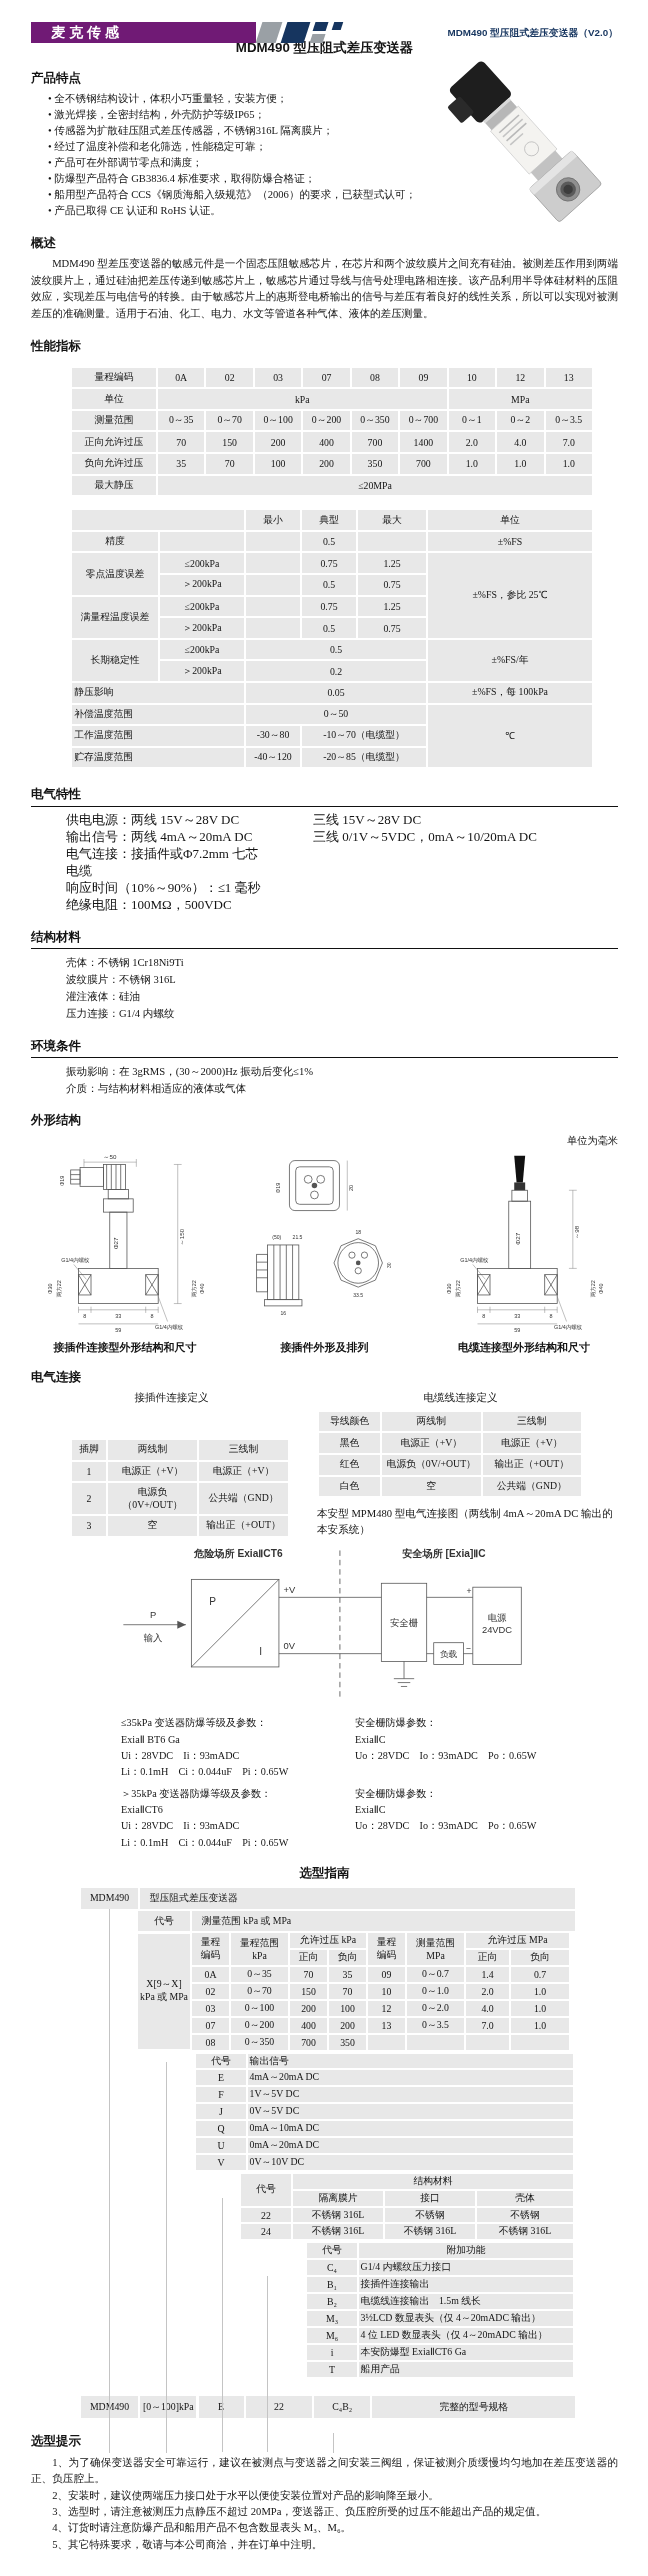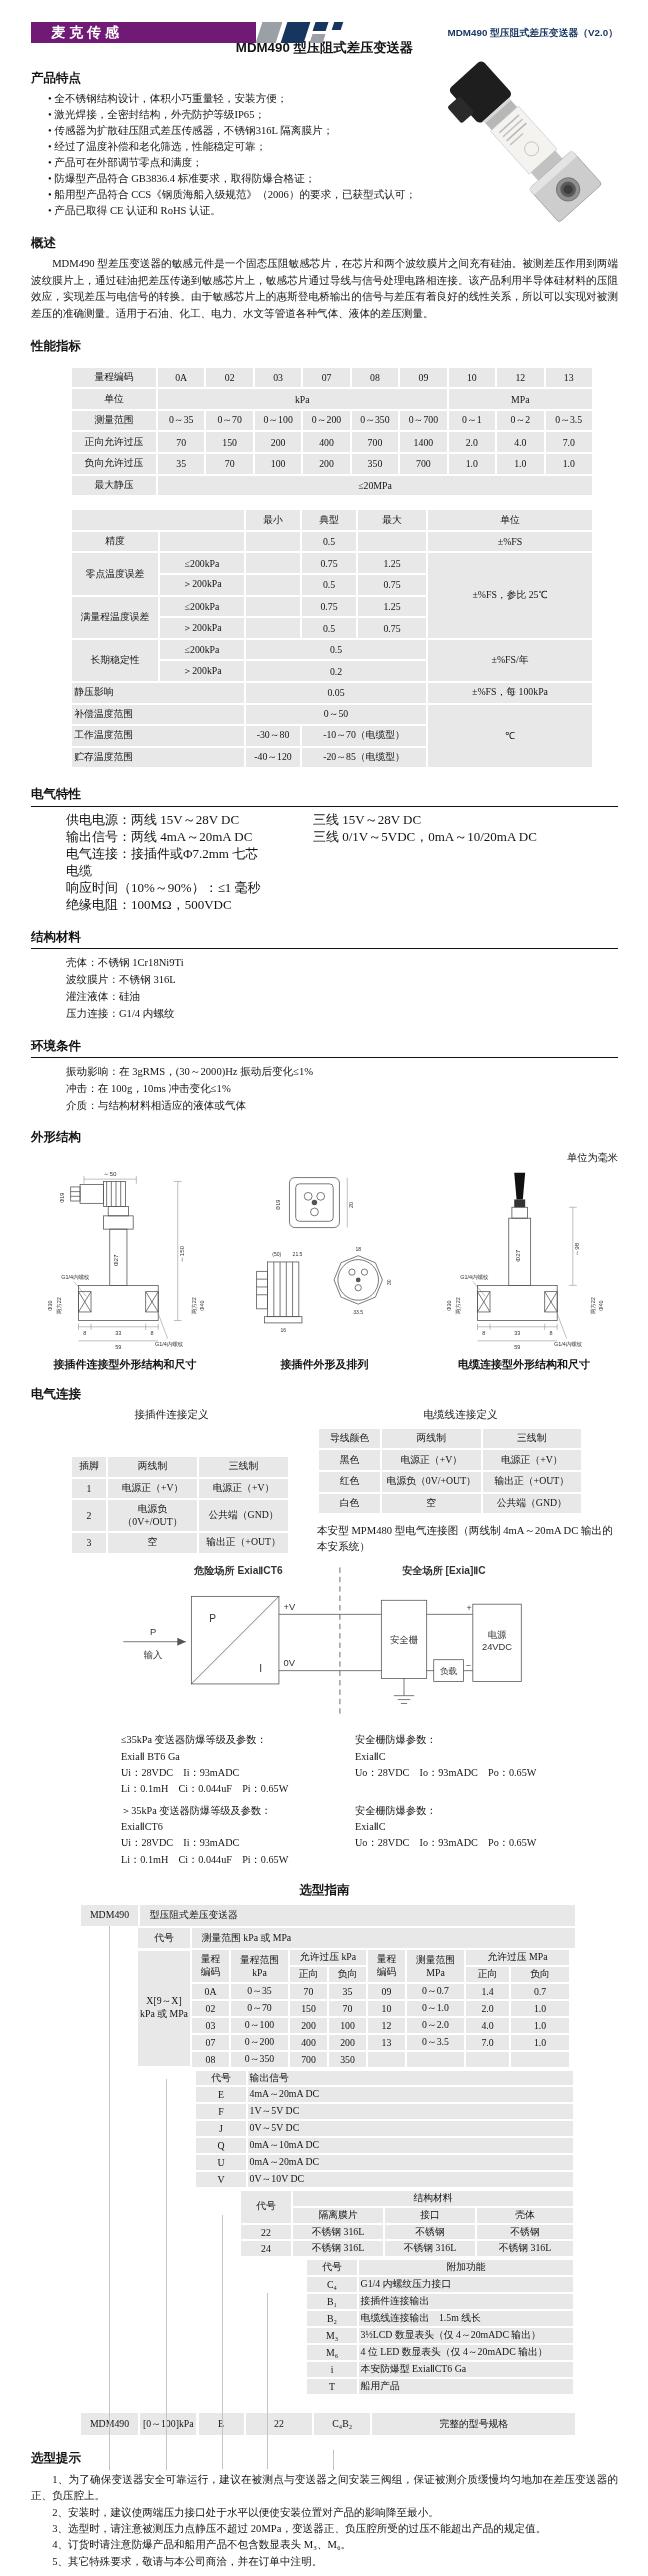--- a/index.html
+++ b/index.html
@@ -324,21 +324,20 @@
         <li>波纹膜片：不锈钢 316L</li>
         <li>灌注液体：硅油</li>
         <li>压力连接：G1/4 内螺纹</li>
       </ul>
 
     
     <div class="sec-h rule" style="margin-top:15.6px;">环境条件</div>
     <ul class="lines">
 
     <li>振动影响：在 3gRMS，(30～2000)Hz 振动后变化≤1%</li>
-        <li>冲击：在 100g，10ms 冲击变化≤1%</li>
         <li>介质：与结构材料相适应的液体或气体</li>
       </ul>
 
     
     <div class="sec-h" style="margin-top:15.6px;">外形结构</div>
     <div class="unit-note">单位为毫米</div>
 
     <div class="drawings">
       <div class="drawing">
         <svg width="168" height="184" viewBox="0 0 215 235">

